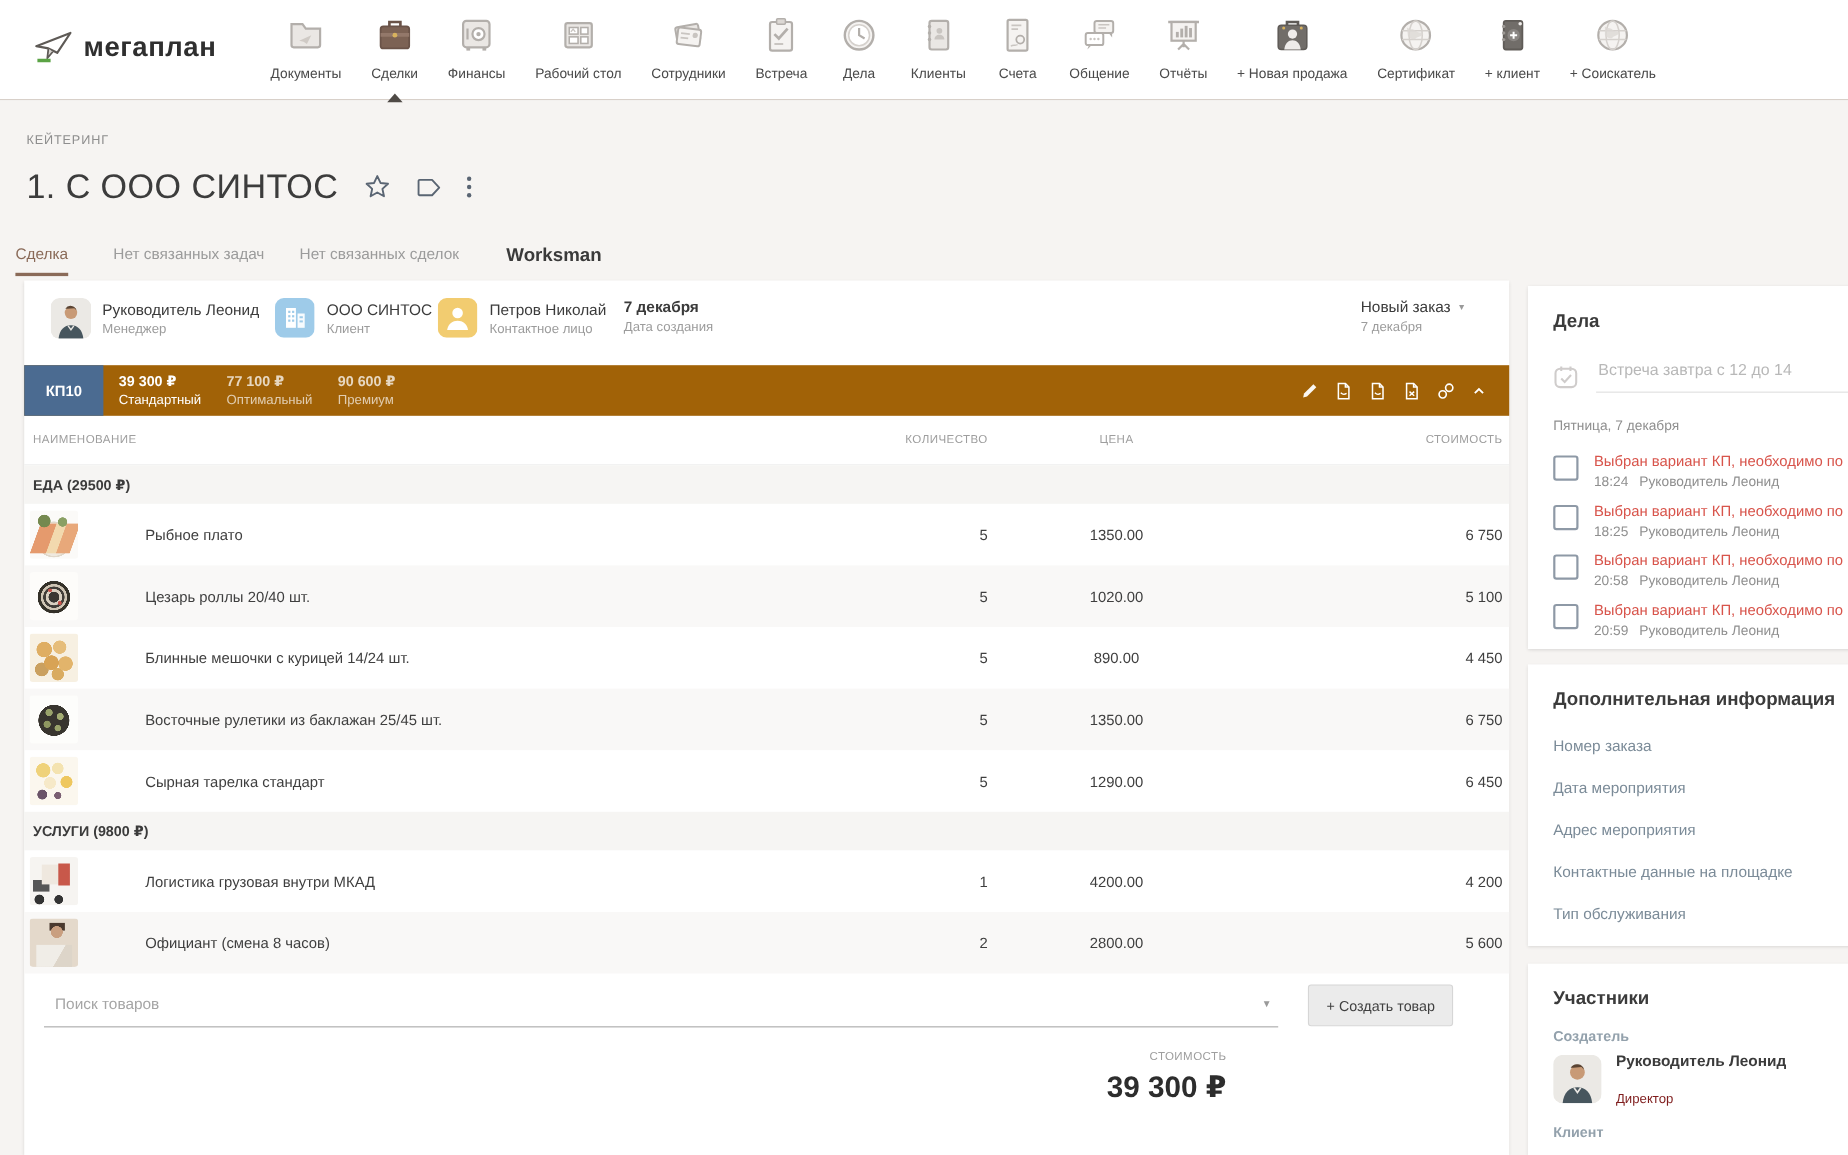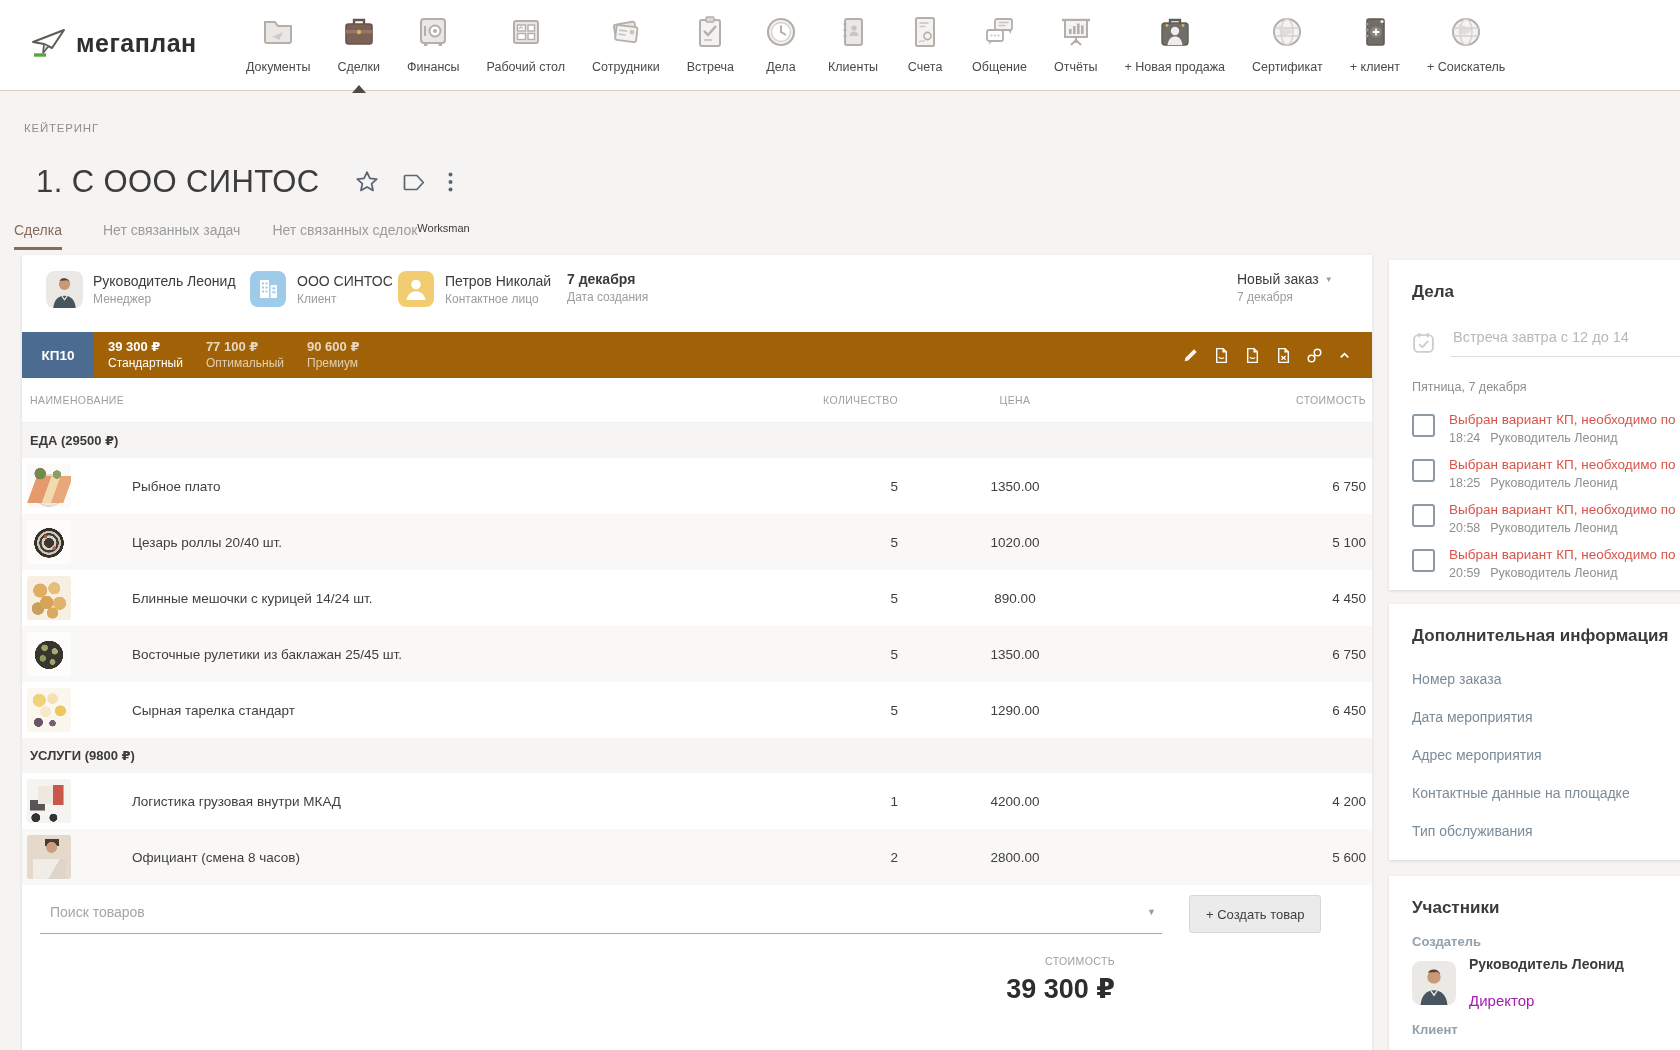--- a/index.html
+++ b/index.html
@@ -14,27 +14,27 @@
   .logo-text{font-size:25px;font-weight:bold;color:#2f2f2f;letter-spacing:.5px}
   .nav-items{position:absolute;left:246px;top:8px;display:flex;gap:27px;align-items:flex-end}
   .ni{display:flex;flex-direction:column;align-items:center;position:relative;cursor:pointer}
   .ni .nicon{height:48px;display:flex;align-items:center;justify-content:center}
   .ni .nlabel{font-size:12.5px;color:#4a4a4a;white-space:nowrap;margin-top:4px}
   .ni.active::after{content:"";position:absolute;left:50%;bottom:-19px;transform:translateX(-50%);
     border:7px solid transparent;border-bottom:8px solid #4f4a46;border-top:0}
   
   .breadcrumb{position:absolute;left:24px;top:122px;font-size:11.5px;color:#8e8e8e;letter-spacing:.8px}
   .title-row{position:absolute;left:24px;top:152px;display:flex;align-items:center;gap:22px}
-  .page-title{font-size:31px;font-weight:400;color:#3c3c3c;letter-spacing:.4px;margin:12px}
+  .page-title{font-size:31px;font-weight:400;color:#3c3c3c;letter-spacing:.4px;margin:0}
   .title-icon{display:flex;align-items:center;cursor:pointer}
   .tabs{position:absolute;left:14px;top:222px;display:flex;}
   .tab{font-size:14px;color:#9b9b9b;cursor:pointer;padding-bottom:9px;white-space:nowrap}
   .tab.active{color:#8a6a58;border-bottom:3px solid #8a6a58}
   .tab.t2{margin-left:41px}.tab.t3{margin-left:32px}
-  .tab.t4{color:#3a3a3a;font-weight:normal;font-size:11px}
+  .tab.t4{margin-left:43px;color:#3a3a3a;font-weight:bold;font-size:17px}
   
   .panel{position:absolute;left:22px;top:255px;width:1350px;height:795px;background:#fff;box-shadow:0 1px 3px rgba(0,0,0,.12)}
   .info-row{position:relative;height:77px}
   .iblock{position:absolute;top:16px;display:flex;gap:10px;align-items:center}
   .iname{font-size:14px;color:#3b3b3b;white-space:nowrap}
   .irole{font-size:12px;color:#9c9c9c;margin-top:3px;white-space:nowrap}
   .sq-avatar{width:37px;height:37px;border-radius:8px;flex:none}
   .checkbox{width:18px;height:18px;border:2px solid #8e99a6;border-radius:3px;background:#fff;flex:none;cursor:pointer}
   .todo-time{font-size:13.5px;color:#d8544b;white-space:nowrap}
   .todo-text{font-size:12.5px;color:#5c5c5c;margin-top:4px;white-space:nowrap}
@@ -98,21 +98,21 @@
   .ti-sub .ti-author{margin-left:10px}
   .card-extra{top:604px;height:256px}
   .card-extra .card-title{position:absolute;left:23px;top:22px}
   .field-row{position:absolute;left:23px;right:0}
   .f-label{font-size:14px;color:#7b8b98;white-space:nowrap}
   .card-parts{top:876px;height:174px}
   .card-parts .card-title{position:absolute;left:23px;top:22px}
   .plabel{position:absolute;left:23px;font-size:13px;font-weight:bold;color:#93a1ac}
   .creator-row{position:absolute;left:23px;top:80px;display:flex;gap:13px;align-items:center}
   .p-name{font-size:14px;font-weight:bold;color:#3b3b3b;white-space:nowrap}
-  .p-role{font-size:15px;color:#a21caf;margin-top:20px}
+  .p-role{font-size:12px;color:#7f1d1d;margin-top:20px}
 </style>
 </head>
 <body>
 
 <header class="topnav">
   <div class="logo">
     <span style="display:flex">
       <svg width="40" height="34" viewBox="0 0 40 34">
           <path d="M3 16 L34 4 L22 22 L14 18 Z" fill="#fff" stroke="#5e5a56" stroke-width="2" stroke-linejoin="round"></path>
           <path d="M14 18 L13 27 L18 21" fill="#d9d5d1" stroke="#5e5a56" stroke-width="1.6" stroke-linejoin="round"></path>

